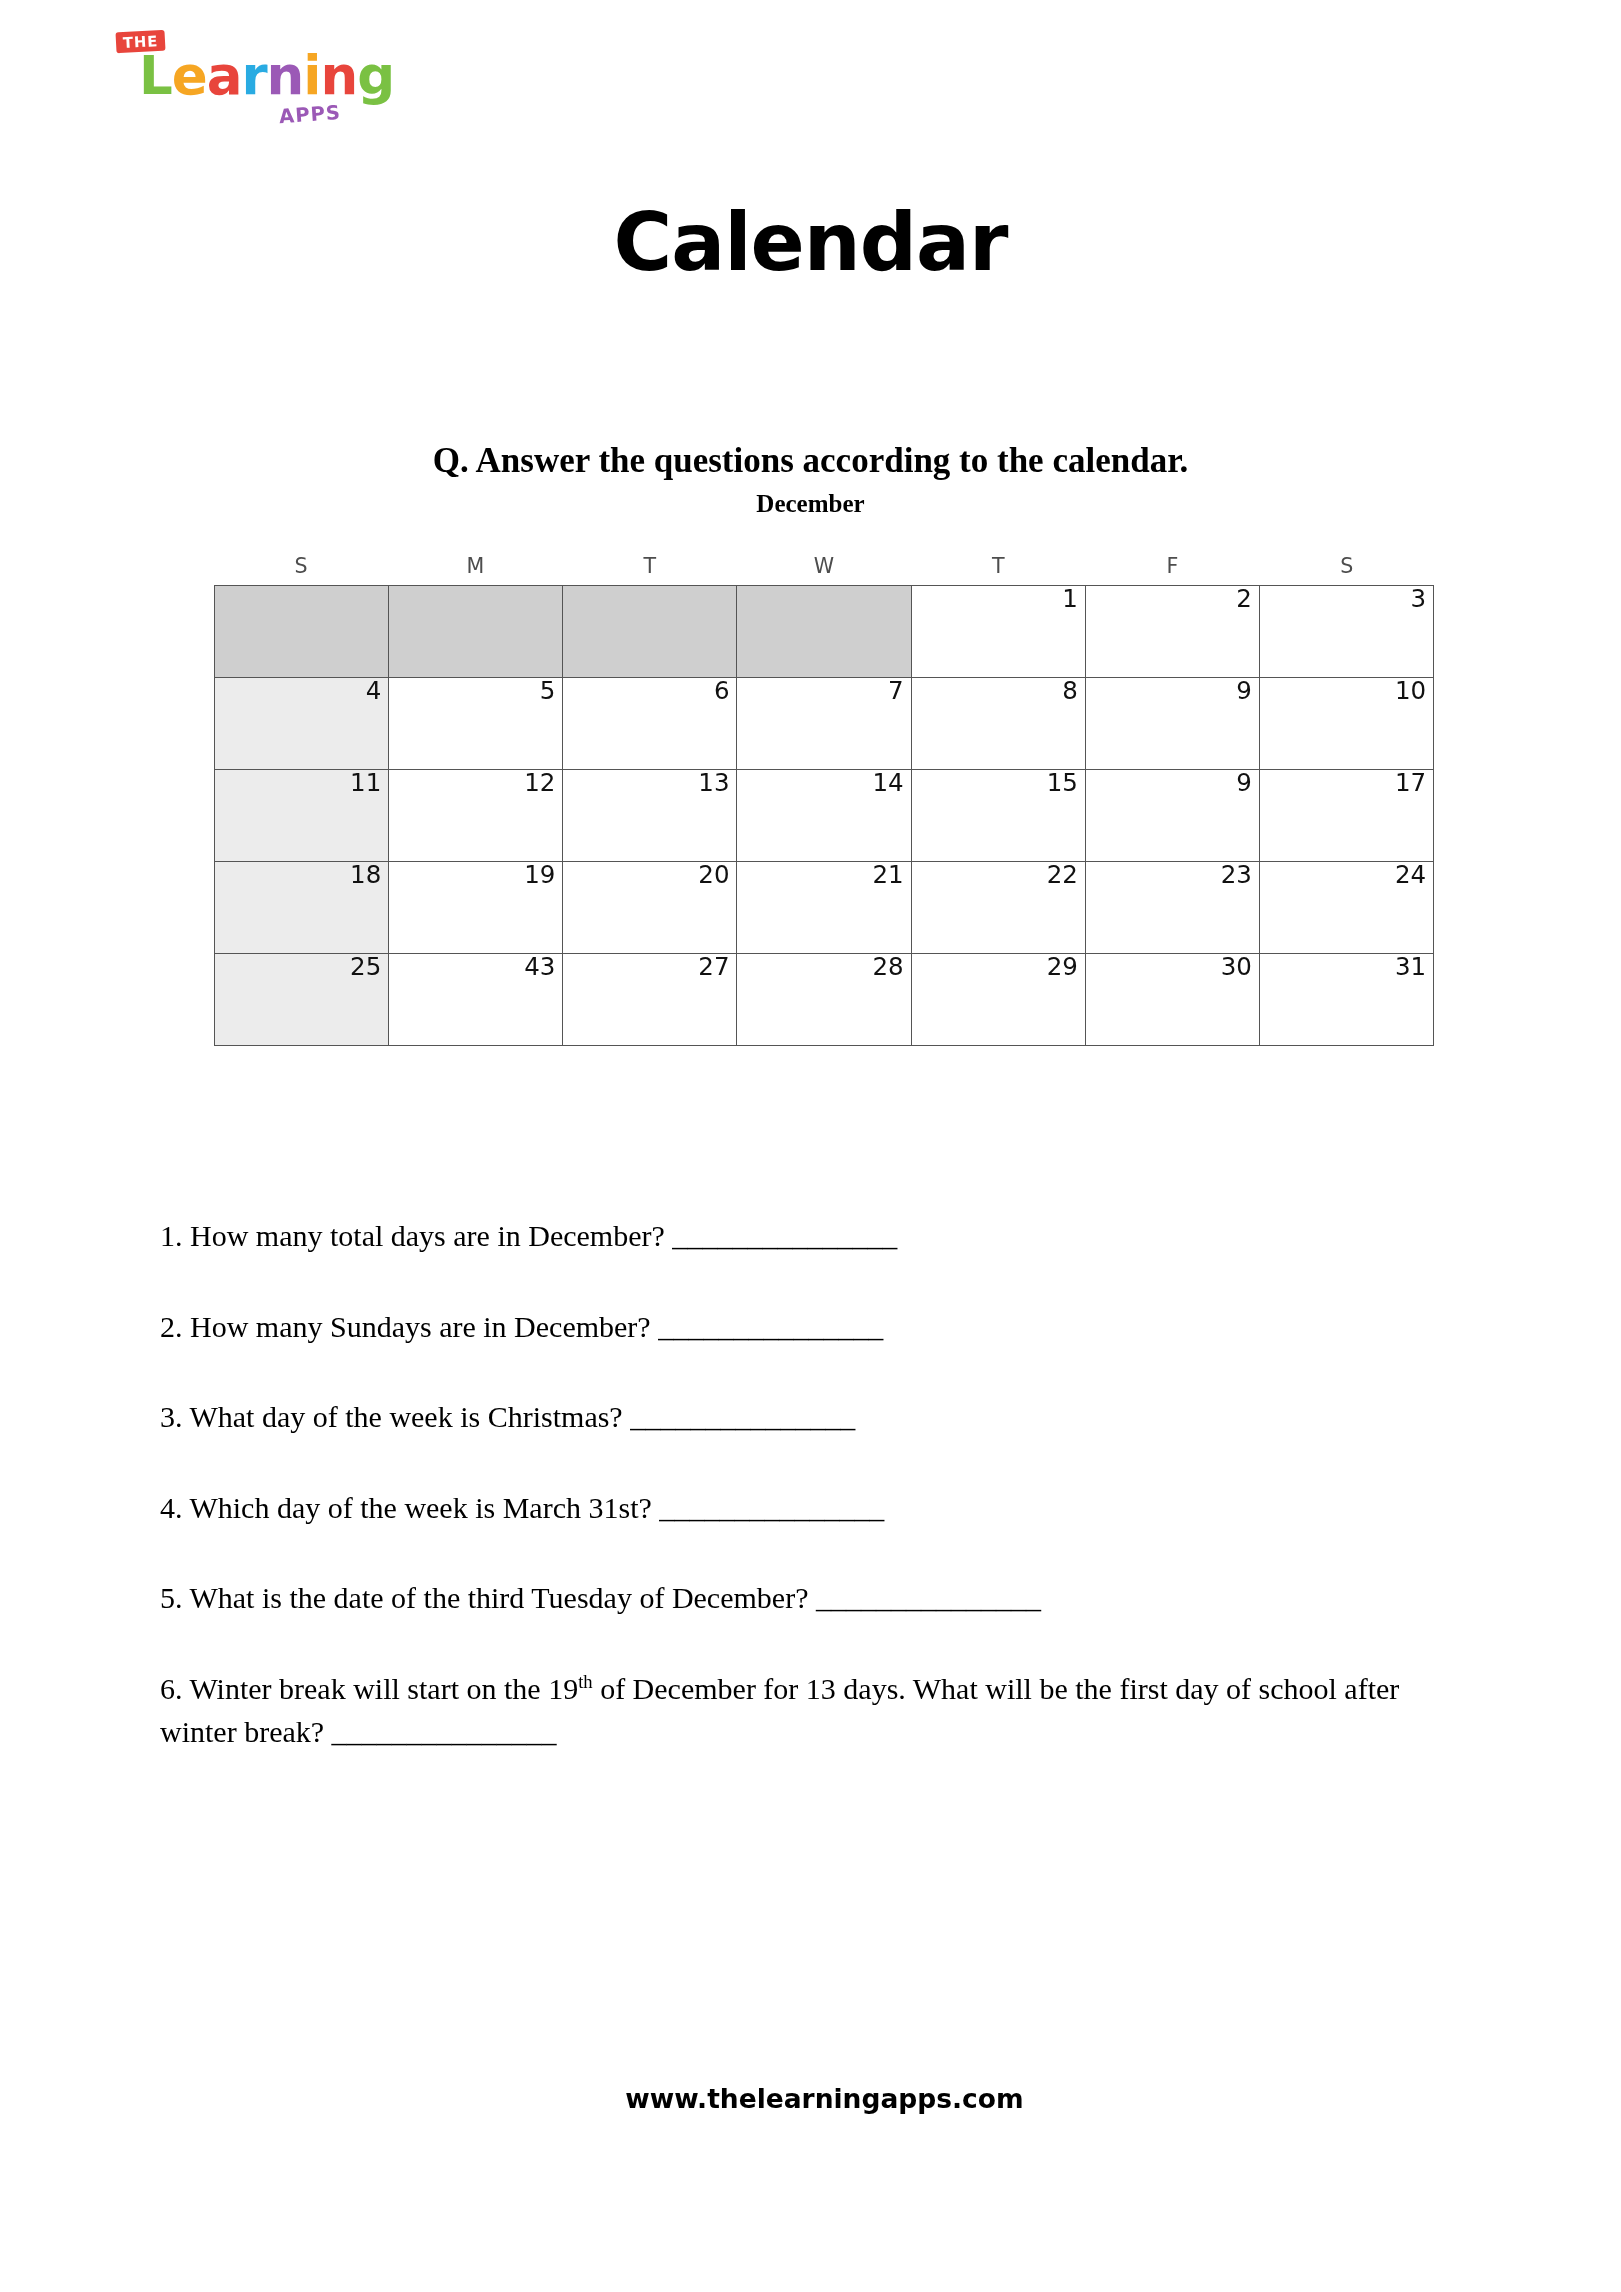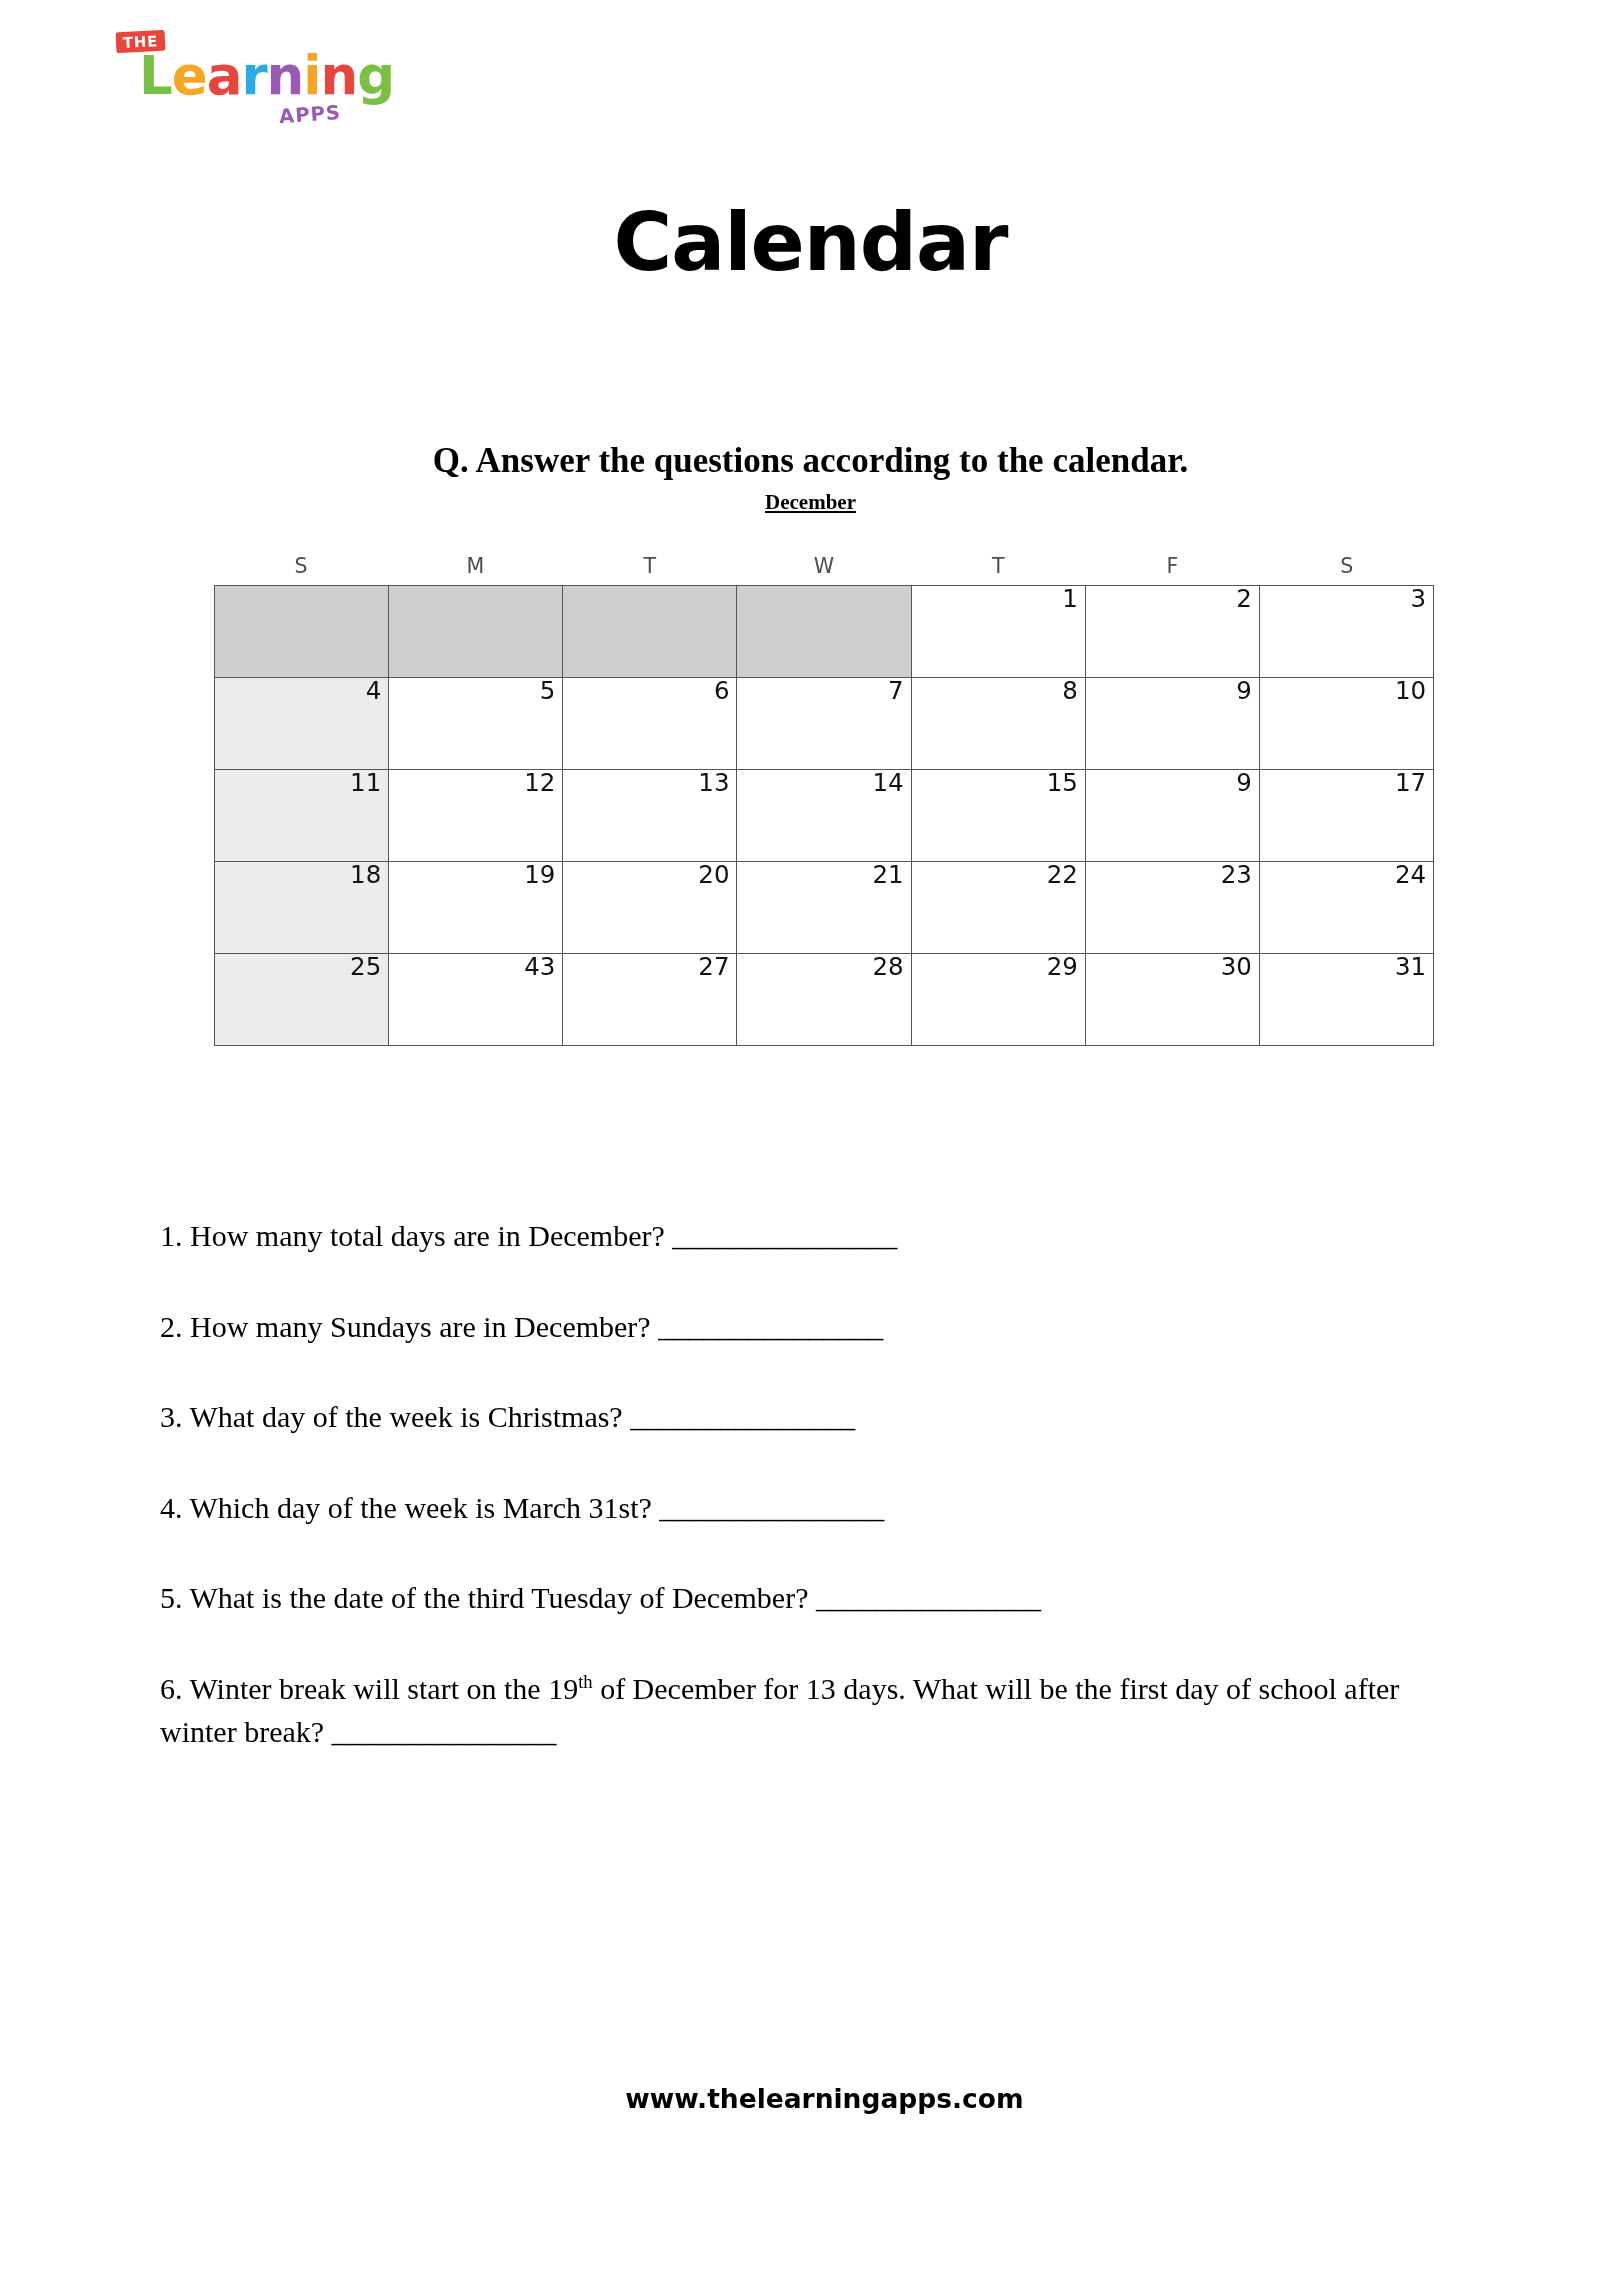--- a/index.html
+++ b/index.html
@@ -90,23 +90,22 @@
     font-size: 35px;
     font-weight: bold;
     margin-top: 44px;
   }
   .month-name {
     position: absolute;
     top: 490px;
     left: 0;
     width: 100%;
     text-align: center;
-    font-size: 21px;
-    font-weight: bold;
-    text-decoration: underline;
+    font-size: 25px;
+    font-weight: bold;
   }
 
   
   .calendar {
     position: absolute;
     left: 214px;
     top: 554px;
     width: 1220px;
   }
   .dow-row {

